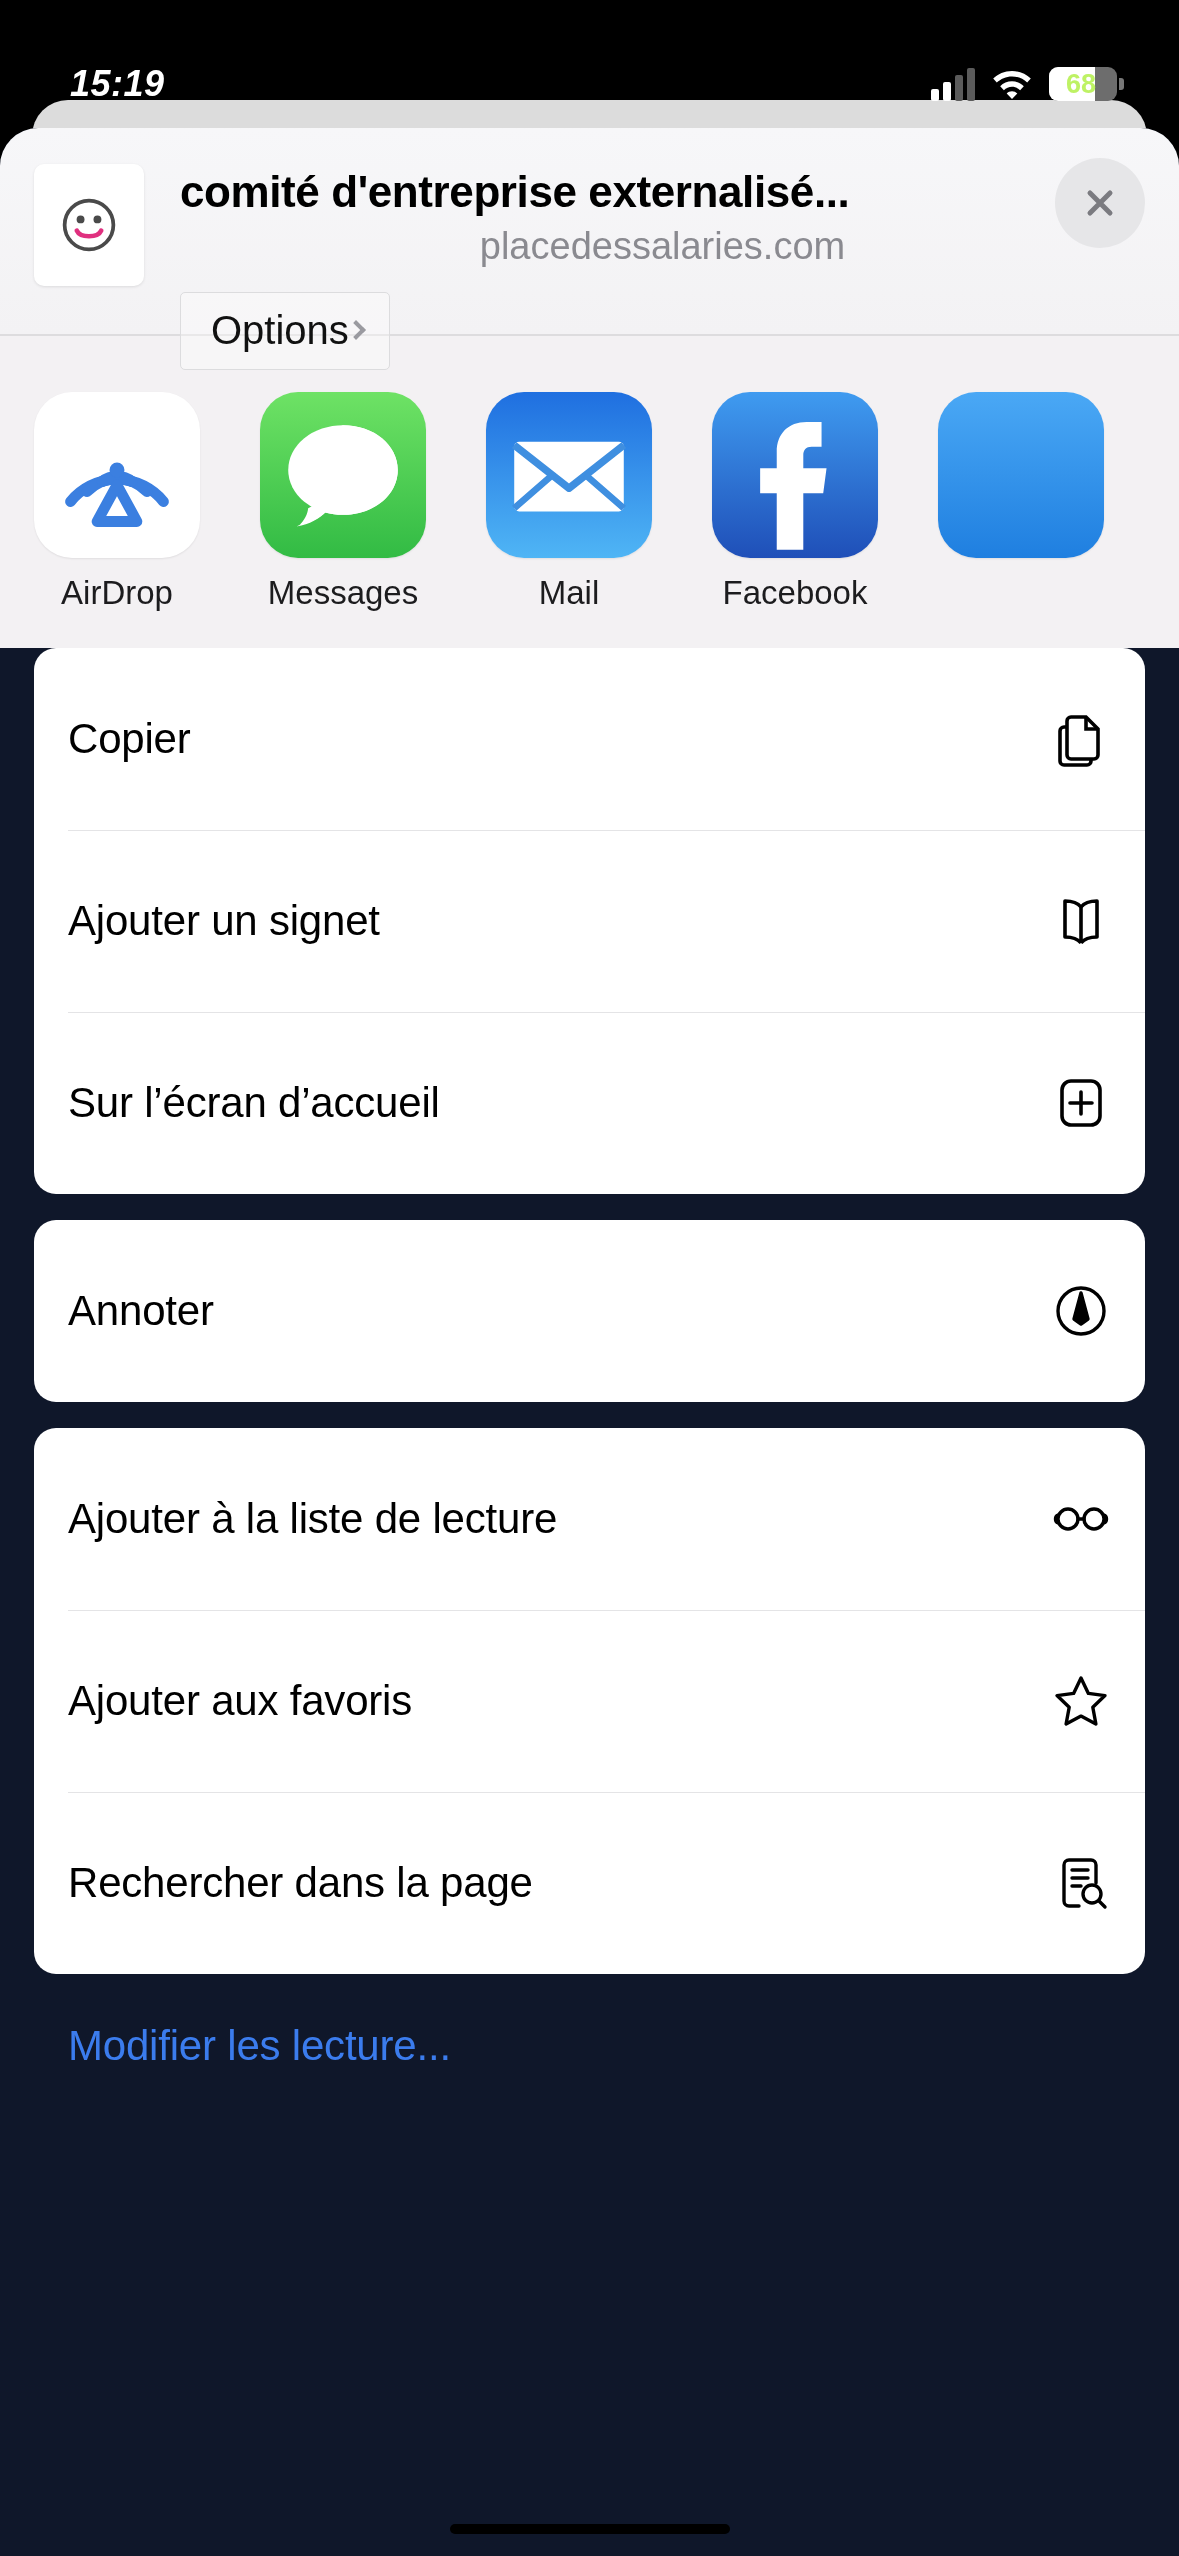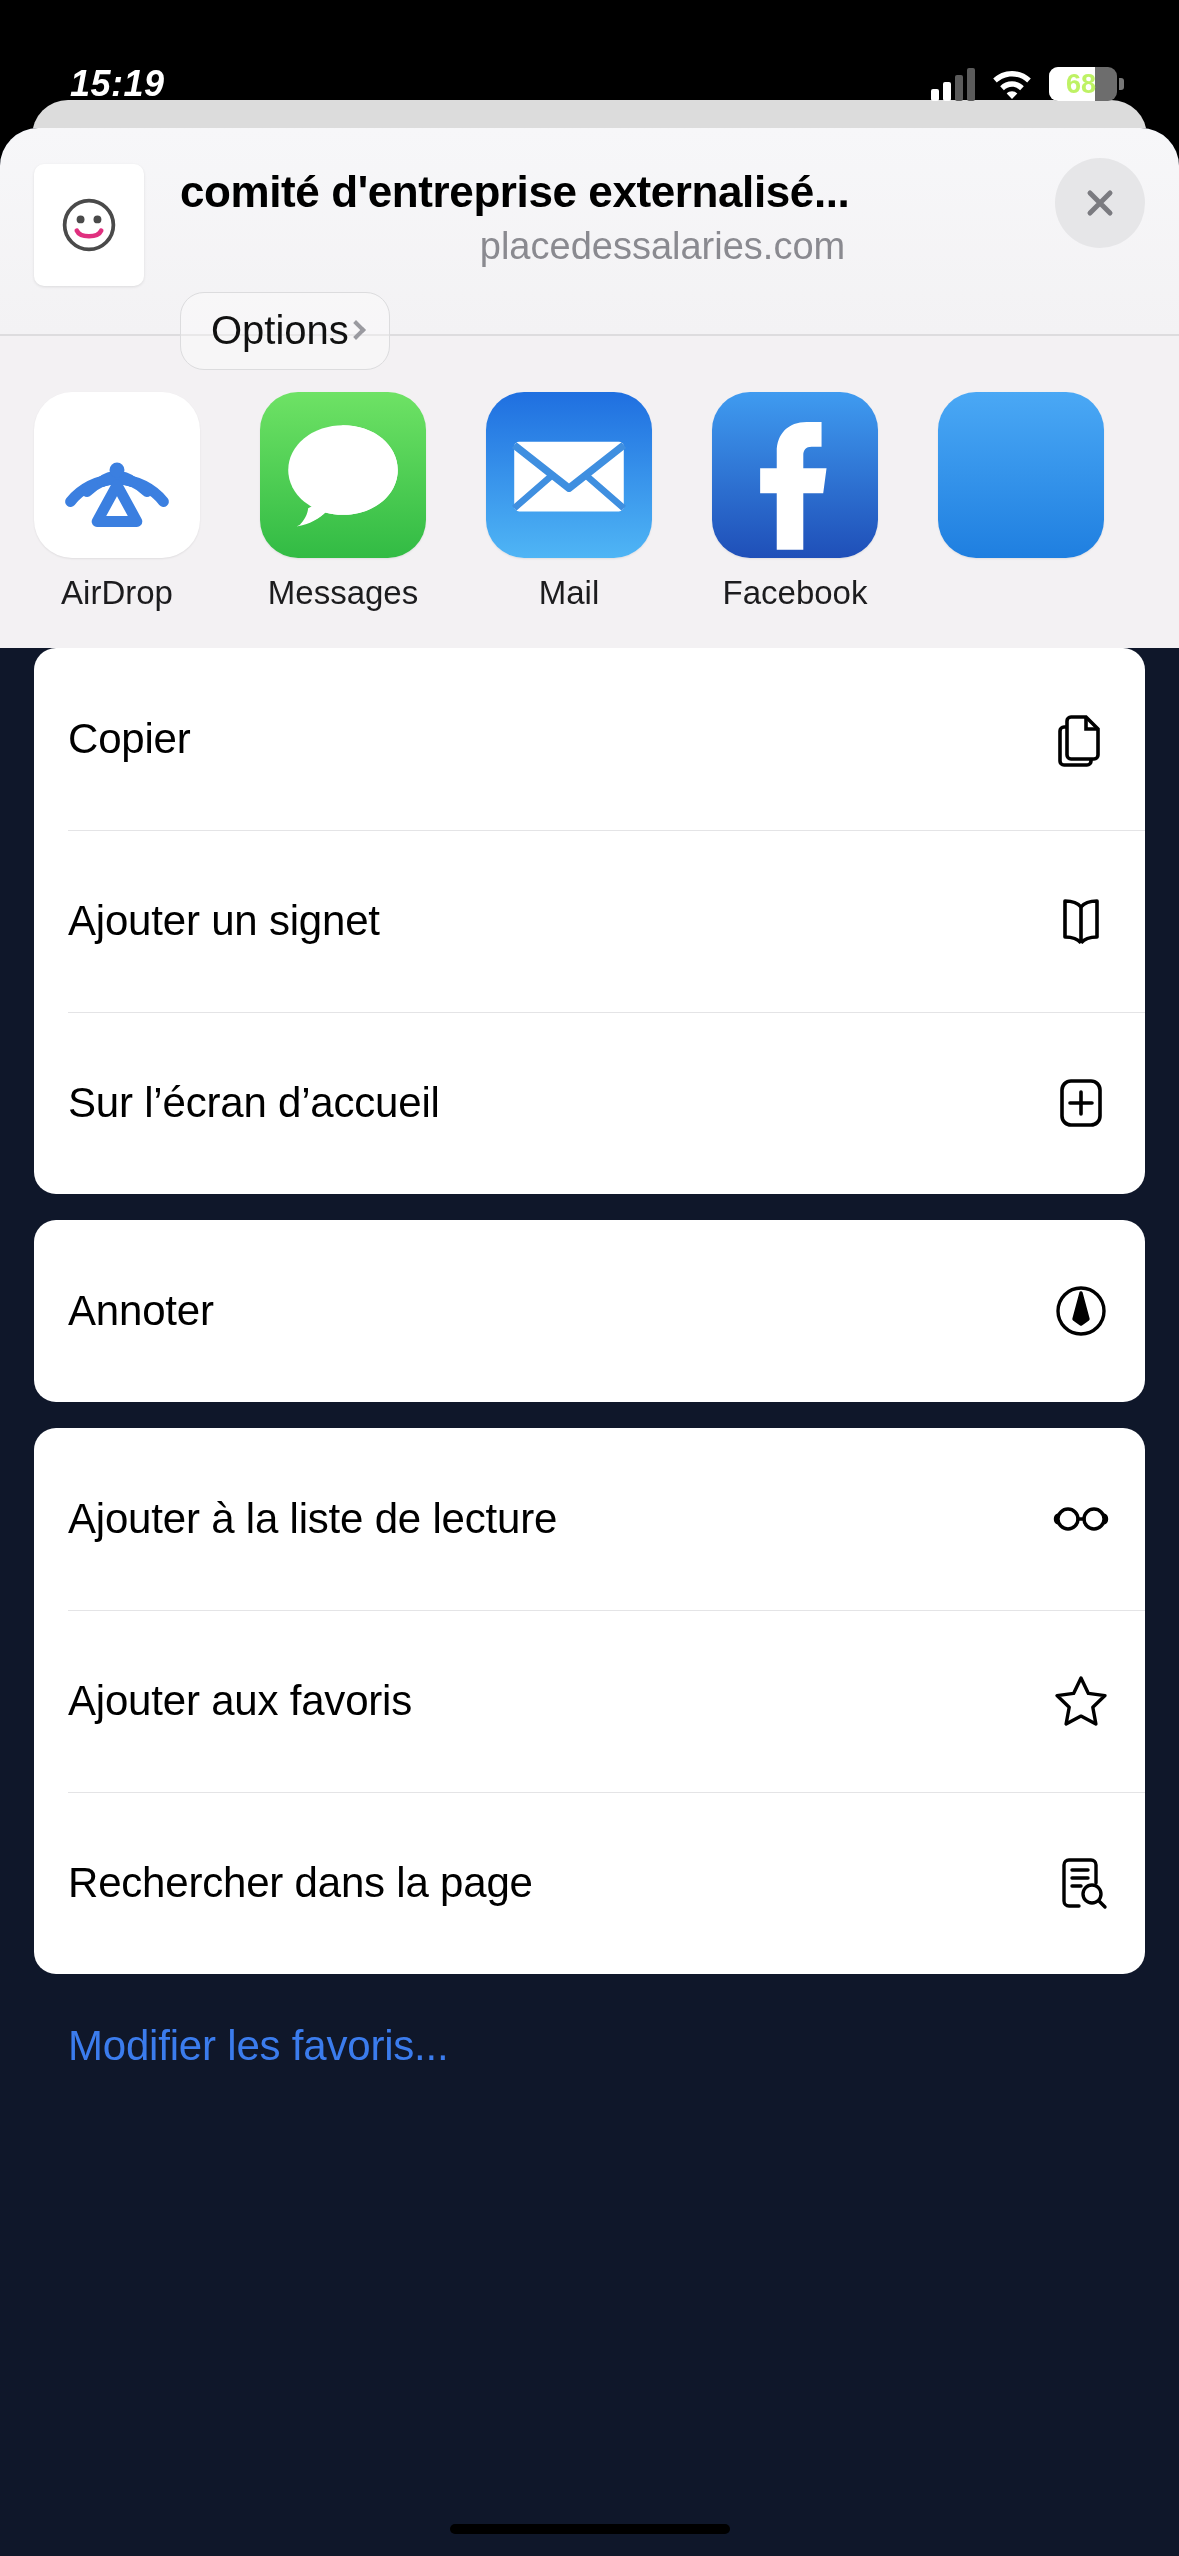--- a/index.html
+++ b/index.html
@@ -153,21 +153,21 @@
     overflow: hidden;
     text-align: center;
   }
   .options-btn {
     margin-top: 22px;
     display: inline-flex;
     align-items: center;
     height: 78px;
     padding: 0 26px 0 30px;
     border: 1.5px solid #dcdcde;
-    border-radius: 24px;
+    border-radius: 5px;
     background: rgba(255,255,255,0.35);
     font-size: 40px;
     color: #111;
     cursor: pointer;
   }
   .options-chevron {
     display: inline-block;
     width: 14px; height: 14px;
     border-right: 4px solid #9a9aa0;
     border-top: 4px solid #9a9aa0;
@@ -479,19 +479,19 @@
             <svg viewBox="0 0 68 68" fill="none" stroke="#000" stroke-width="3.4" stroke-linecap="round" stroke-linejoin="round">
               <path d="M49 34V16a5 5 0 0 0-5-5H22a5 5 0 0 0-5 5v36a5 5 0 0 0 5 5h10"></path>
               <path d="M25 21h16 M25 29h16 M25 37h9"></path>
               <circle cx="45" cy="45" r="9"></circle>
               <path d="M52 52l6 6"></path>
             </svg>
           </span>
         </div>
       </div>
 
-      <div class="edit-actions">Modifier les favoris...</div>
+      <div class="edit-actions">Modifier les lecture...</div>
 
     </div>
   </div>
 
   <div class="home-indicator"></div>
 </div>
 
 </body></html>

